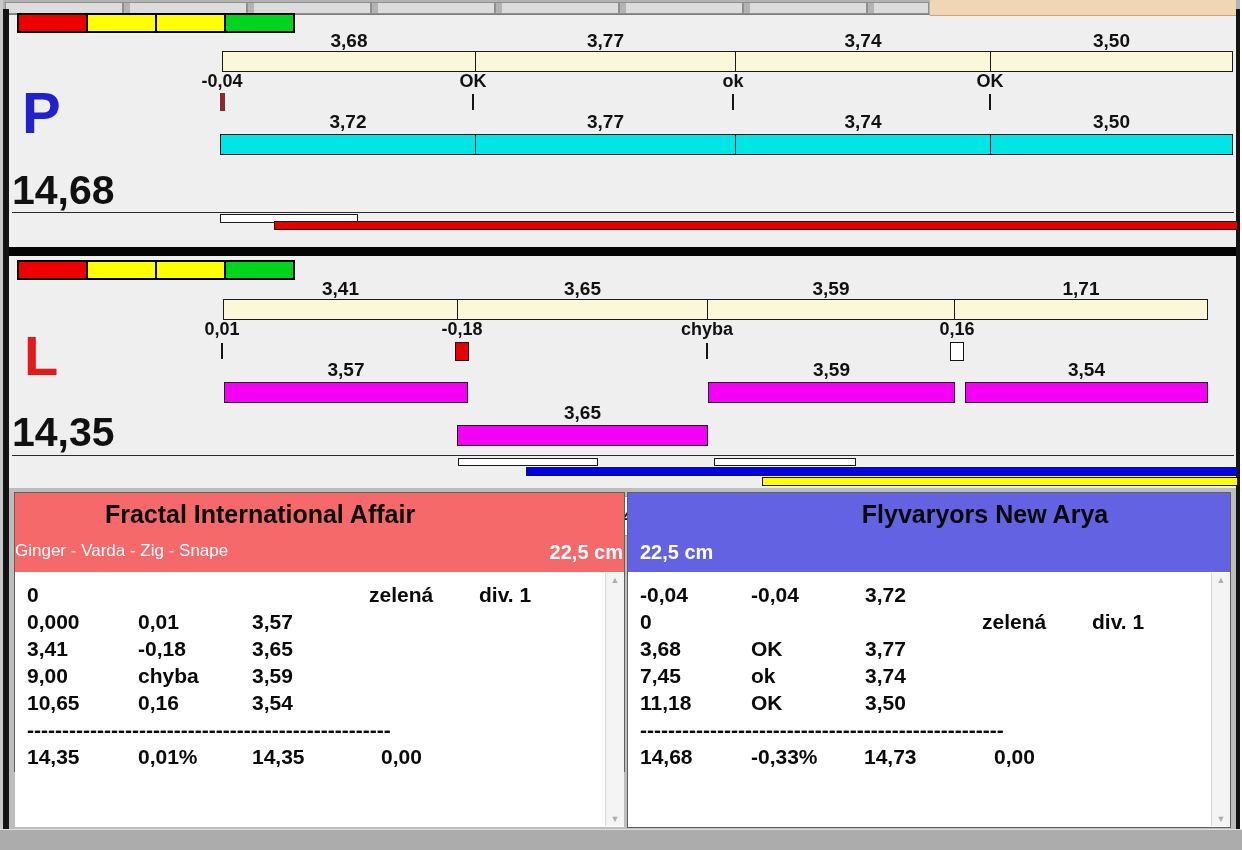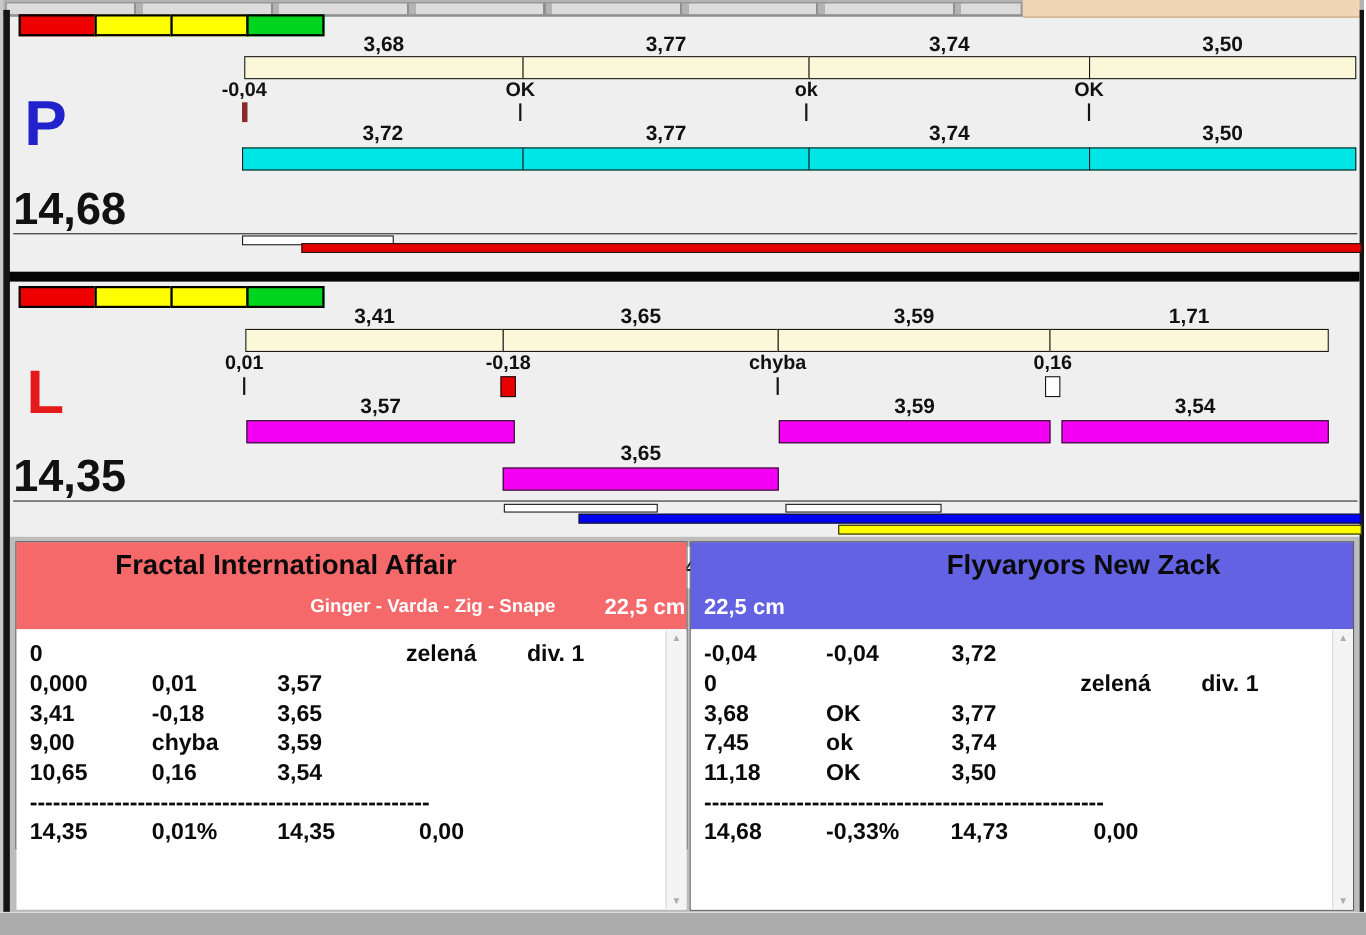--- a/index.html
+++ b/index.html
@@ -29,21 +29,21 @@
   .clabel{position:absolute;transform:translateX(-50%);font-weight:bold;font-size:19px;color:#111;
           white-space:nowrap;line-height:1;}
   .ticklab{font-size:18px;}
   .marker{position:absolute;}
   .hline{position:absolute;height:1px;background:#2a2a2a;}
   .sbar{position:absolute;box-sizing:border-box;border:1px solid #1a1a1a;}
   
   .card{position:absolute;box-sizing:border-box;border:1px solid #5f5f5f;}
   .card-header{position:absolute;left:0;top:0;width:100%;height:79px;}
   .card-title{position:absolute;text-align:center;font-weight:bold;font-size:25px;color:#0a0a0a;line-height:1.1;}
-  .card-sub{position:absolute;text-align:right;font-weight:bold;font-size:17px;color:#ffffff;line-height:1.1;}
+  .card-sub{position:absolute;text-align:left;font-weight:normal;font-size:17px;color:#ffffff;line-height:1.1;}
   .size-label{position:absolute;font-weight:bold;font-size:20px;color:#ffffff;line-height:1.1;}
   .card-body{position:absolute;left:0;top:79px;background:#ffffff;}
   .rowcell{position:absolute;font-weight:bold;font-size:21px;color:#0a0a0a;white-space:nowrap;line-height:1;}
   .scrollbar{position:absolute;width:18px;background:#f4f4f4;border-left:1px solid #d8d8d8;}
   .scroll-arrow{position:absolute;left:0;width:100%;text-align:center;font-size:9px;color:#aeaeae;height:14px;line-height:14px;}
   .timestamp{position:absolute;left:494px;top:496px;width:263px;height:40px;background:#ffffff;
              border:1px solid #a8a8a8;box-sizing:border-box;text-align:center;font-size:24px;color:#0a0a0a;line-height:38px;}
 </style>
 </head>
 <body>
@@ -178,21 +178,21 @@
           <div class="rowcell" style="left: 366px; top: 0px;">0,00</div>
         </div>
         <div class="scrollbar" style="left: 590px; top: 1px; height: 253px;">
           <div class="scroll-arrow" style="top: 0px;">▲</div>
           <div class="scroll-arrow" style="bottom: 0px;">▼</div>
         </div>
       </div>
     </div>
     <div class="card" style="left: 627px; top: 492px; width: 604px; height: 336px;">
       <div class="card-header" style="background: rgb(98, 98, 227);"></div>
-      <div class="card-title" style="left: 115px; top: 8px; width: 484px;">Flyvaryors New Zack</div>
+      <div class="card-title" style="left: 115px; top: 8px; width: 484px;">Flyvaryors New Arya</div>
       <div class="size-label" style="left: 12px; top: 48px; width: 118px; text-align: left;">22,5 cm</div>
       <div class="card-body" style="width: 602px; height: 255px;">
         <div style="position: absolute; left: 0px; top: 12px; width: 100%; height: 24px;">
           <div class="rowcell" style="left: 12px; top: 0px;">-0,04</div>
           <div class="rowcell" style="left: 123px; top: 0px;">-0,04</div>
           <div class="rowcell" style="left: 237px; top: 0px;">3,72</div>
         </div>
         <div style="position: absolute; left: 0px; top: 39px; width: 100%; height: 24px;">
           <div class="rowcell" style="left: 12px; top: 0px;">0</div>
           <div class="rowcell" style="left: 354px; top: 0px;">zelená</div>

